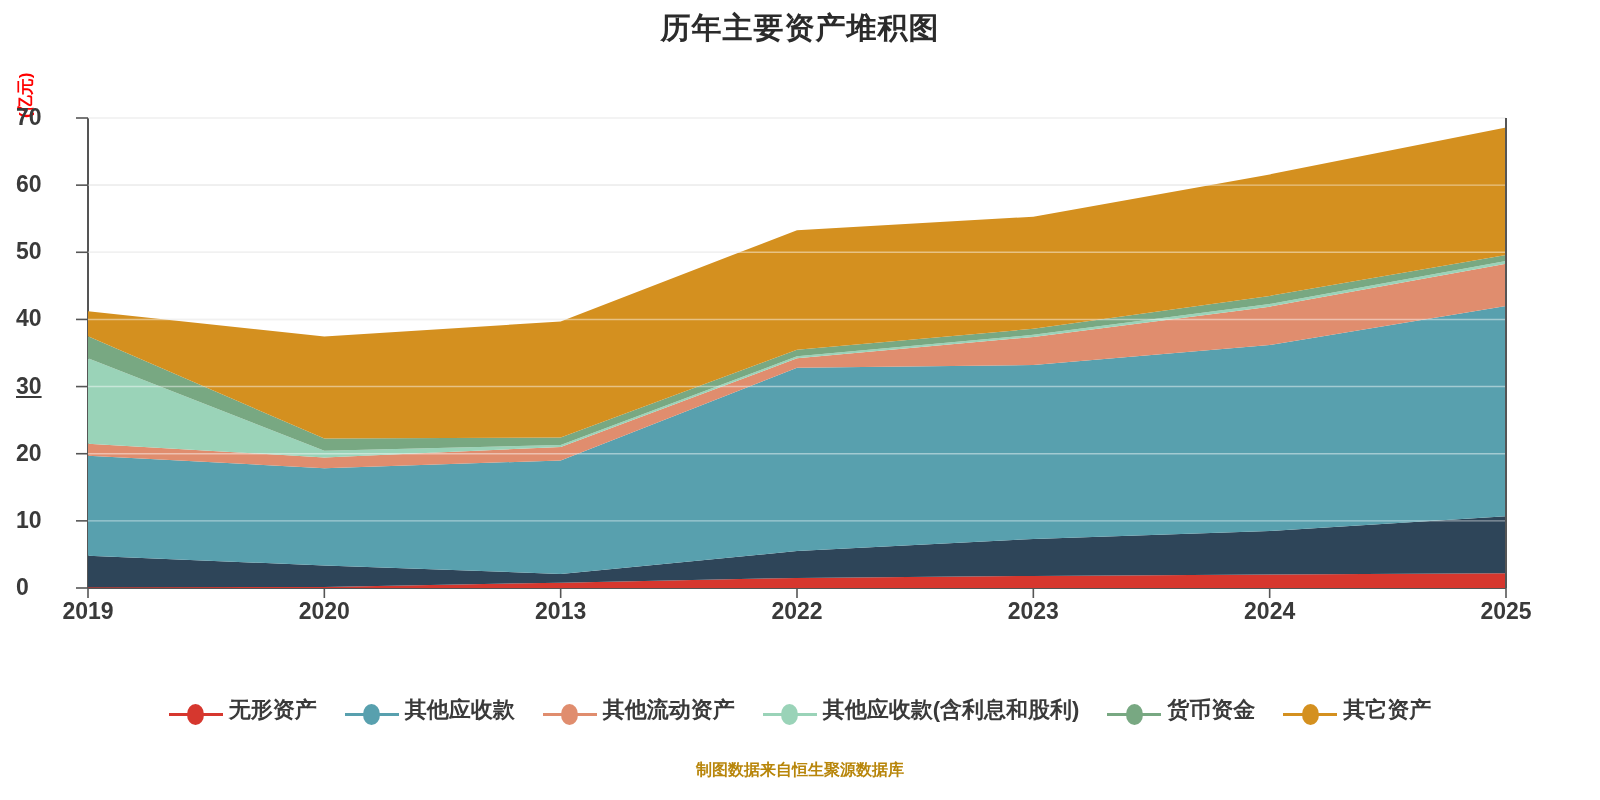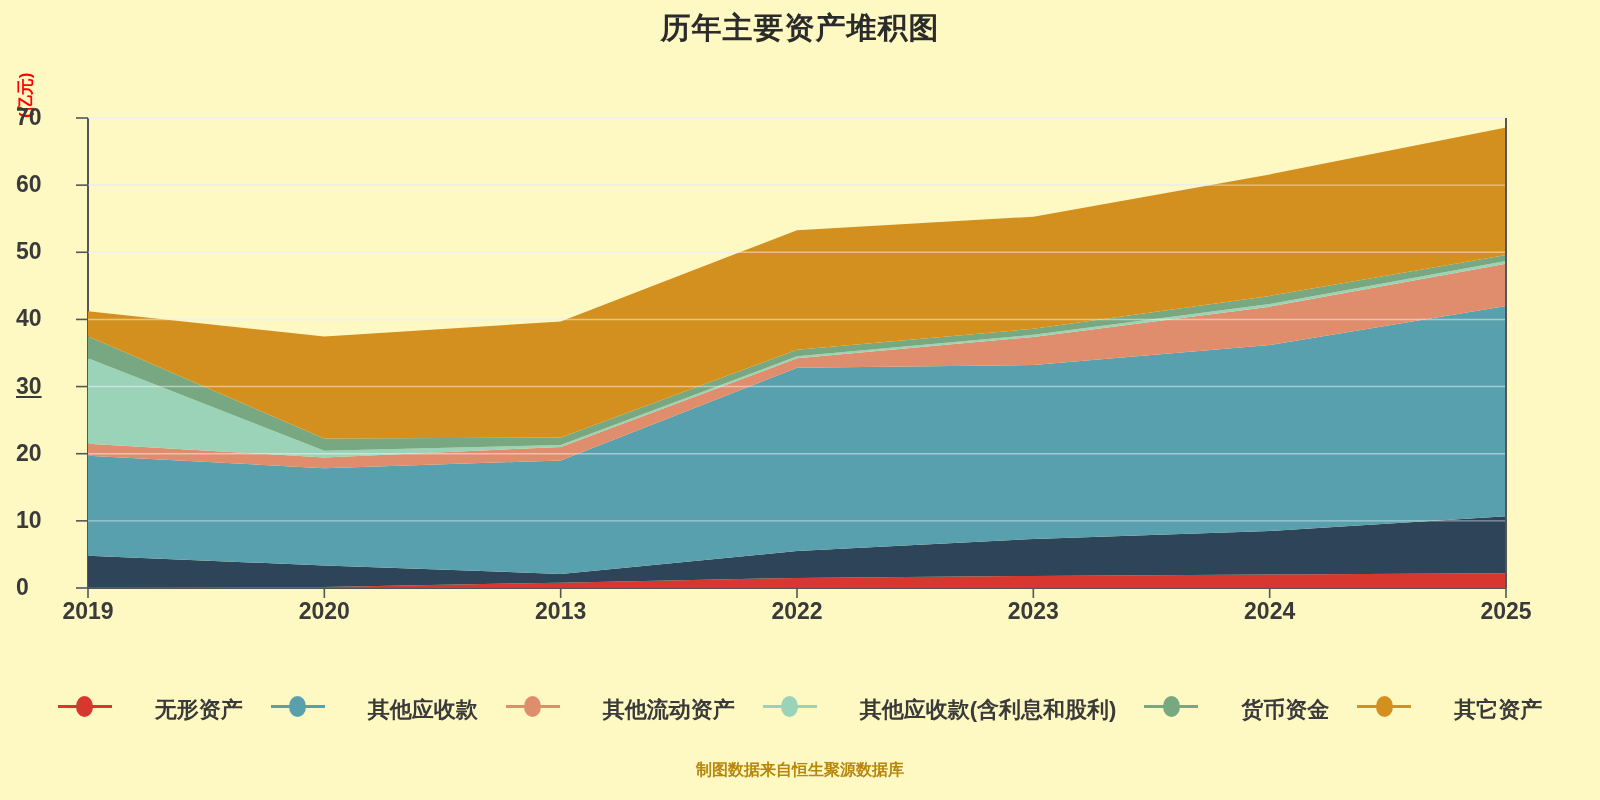--- a/index.html
+++ b/index.html
@@ -1,17 +1,17 @@
 <!DOCTYPE html>
 <html><head>
 <meta charset="utf-8">
 <style>
   html,body{margin:0;padding:0;background:#000;}
   body{width:1600px;height:800px;overflow:hidden;font-family:"Liberation Sans","DejaVu Sans",sans-serif;}
-  #root{position:relative;width:1600px;height:800px;background:#fef9c3;}
+  #root{position:relative;width:1600px;height:800px;background:#ffffff;}
 
   #chart-title{
     position:absolute;left:0;top:8px;width:1600px;text-align:center;
     color:#2b2b2b;font-size:30px;font-weight:bold;letter-spacing:1px;
   }
 
   #plot-wrap{position:absolute;left:0;top:0;width:1600px;height:800px;}
 
   #yaxis-unit{
     position:absolute;left:14px;top:118px;
@@ -29,21 +29,21 @@
 
   .xtick-label{
     position:absolute;color:#3a3a3a;font-size:23px;font-weight:bold;
     transform:translateX(-50%);top:598px;white-space:nowrap;
   }
 
   #legend{
     position:absolute;left:0;top:695px;width:1600px;
     display:flex;justify-content:center;align-items:center;gap:0px;
   }
-  .legend-item{display:flex;align-items:flex-start;margin:0 14px;gap:37px;}
+  .legend-item{display:flex;align-items:flex-end;margin:0 14px;}
   .legend-marker{position:relative;width:54px;height:22px;display:flex;align-items:center;justify-content:center;}
   .legend-line{position:absolute;left:0;top:10px;width:54px;height:3px;}
   .legend-dot{position:relative;width:17px;height:21px;border-radius:50%;}
   .legend-text{color:#3a3a3a;font-size:22px;font-weight:bold;margin-left:6px;white-space:nowrap;}
 
   #footer-note{
     position:absolute;left:0;top:760px;width:1600px;text-align:center;
     color:#b8860b;font-size:16px;font-weight:bold;
   }
 </style>

